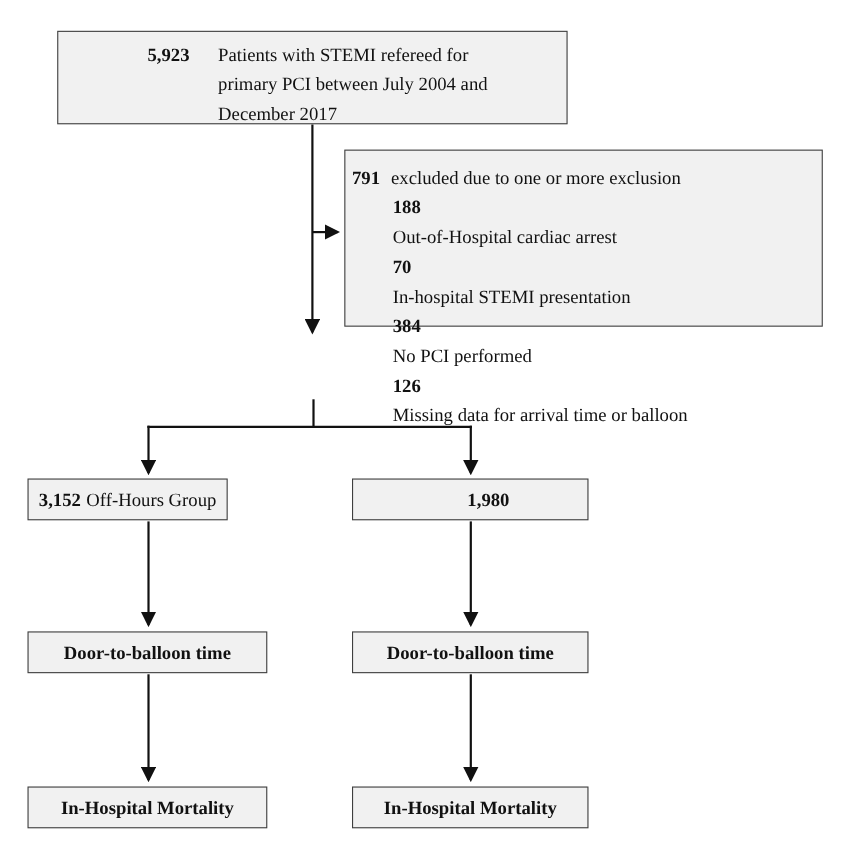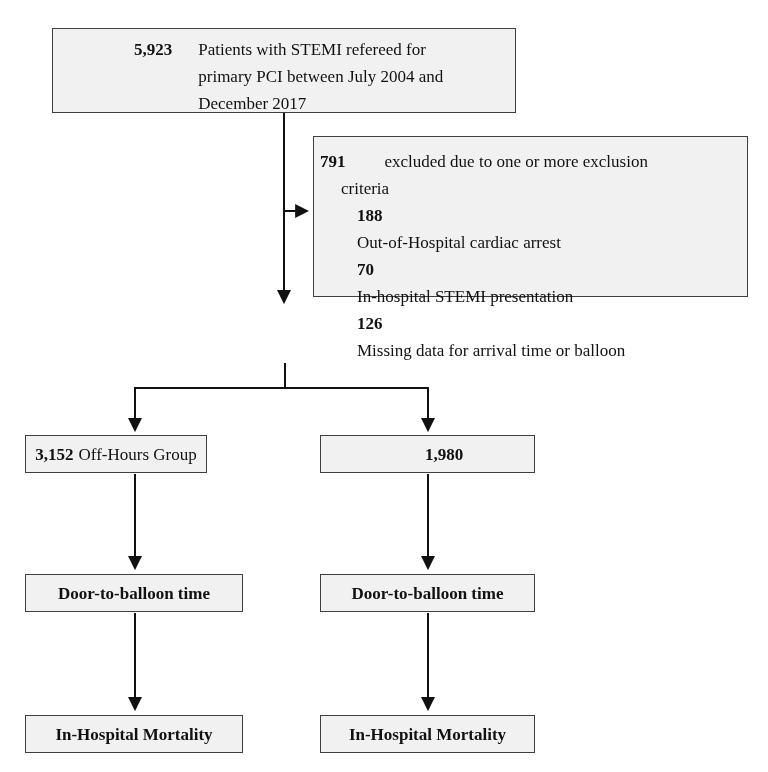--- a/index.html
+++ b/index.html
@@ -13,21 +13,21 @@
     position:absolute;background:#f1f1f1;border:1.5px solid #3f3f3f;
     box-sizing:border-box;font-size:17px;line-height:27px;
   }
   .num{font-weight:bold;}
   
   .top-box{left:52px;top:28px;width:464px;height:85px;padding:7px 6px 16px 81px;display:flex;}
   .top-box .num{margin-right:26px;white-space:nowrap;}
   .top-box .txt{width:280px;}
   
   .excl-box{left:313px;top:136px;width:435px;height:161px;padding:11px 4px 0 6px;}
-  .excl-line1{display:flex;gap:29px;}
+  .excl-line1{display:flex;}
   .excl-line1 .num{margin-right:10px;}
   .excl-line2{margin-left:21px;}
   .excl-item{margin-left:37px;display:flex;flex-direction:column;}
   .excl-item .num{min-width:33px;}
   
   .ellipse{
     position:absolute;left:147px;top:308px;width:288px;height:56px;
     background:#f1f1f1;border:1.5px solid #333333;border-radius:50%;
     display:flex;align-items:center;justify-content:center;
     font-weight:bold;font-size:18px;box-sizing:border-box;
@@ -79,28 +79,31 @@
   <div class="box top-box">
     <span class="num">5,923</span>
     <div class="txt">Patients with STEMI refereed for primary PCI between July 2004 and December 2017</div>
   </div>
 
   <div class="box excl-box">
     <div class="excl-line1">
       <span class="num">791</span>
       <span>excluded due to one or more exclusion</span>
     </div>
-    <div class="excl-line2">criteria</div>
     <div class="excl-item">
       <span class="num">188</span>
       <span>Out-of-Hospital cardiac arrest</span>
     </div>
     <div class="excl-item">
       <span class="num">70</span>
       <span>In-hospital STEMI presentation</span>
+    </div>
+    <div class="excl-item">
+      <span class="num">384</span>
+      <span>No PCI performed</span>
     </div>
     <div class="excl-item">
       <span class="num">126</span>
       <span>Missing data for arrival time or balloon</span>
     </div>
   </div>
 
 
   <div class="box step group-left">
     <span class="num">3,152</span>

